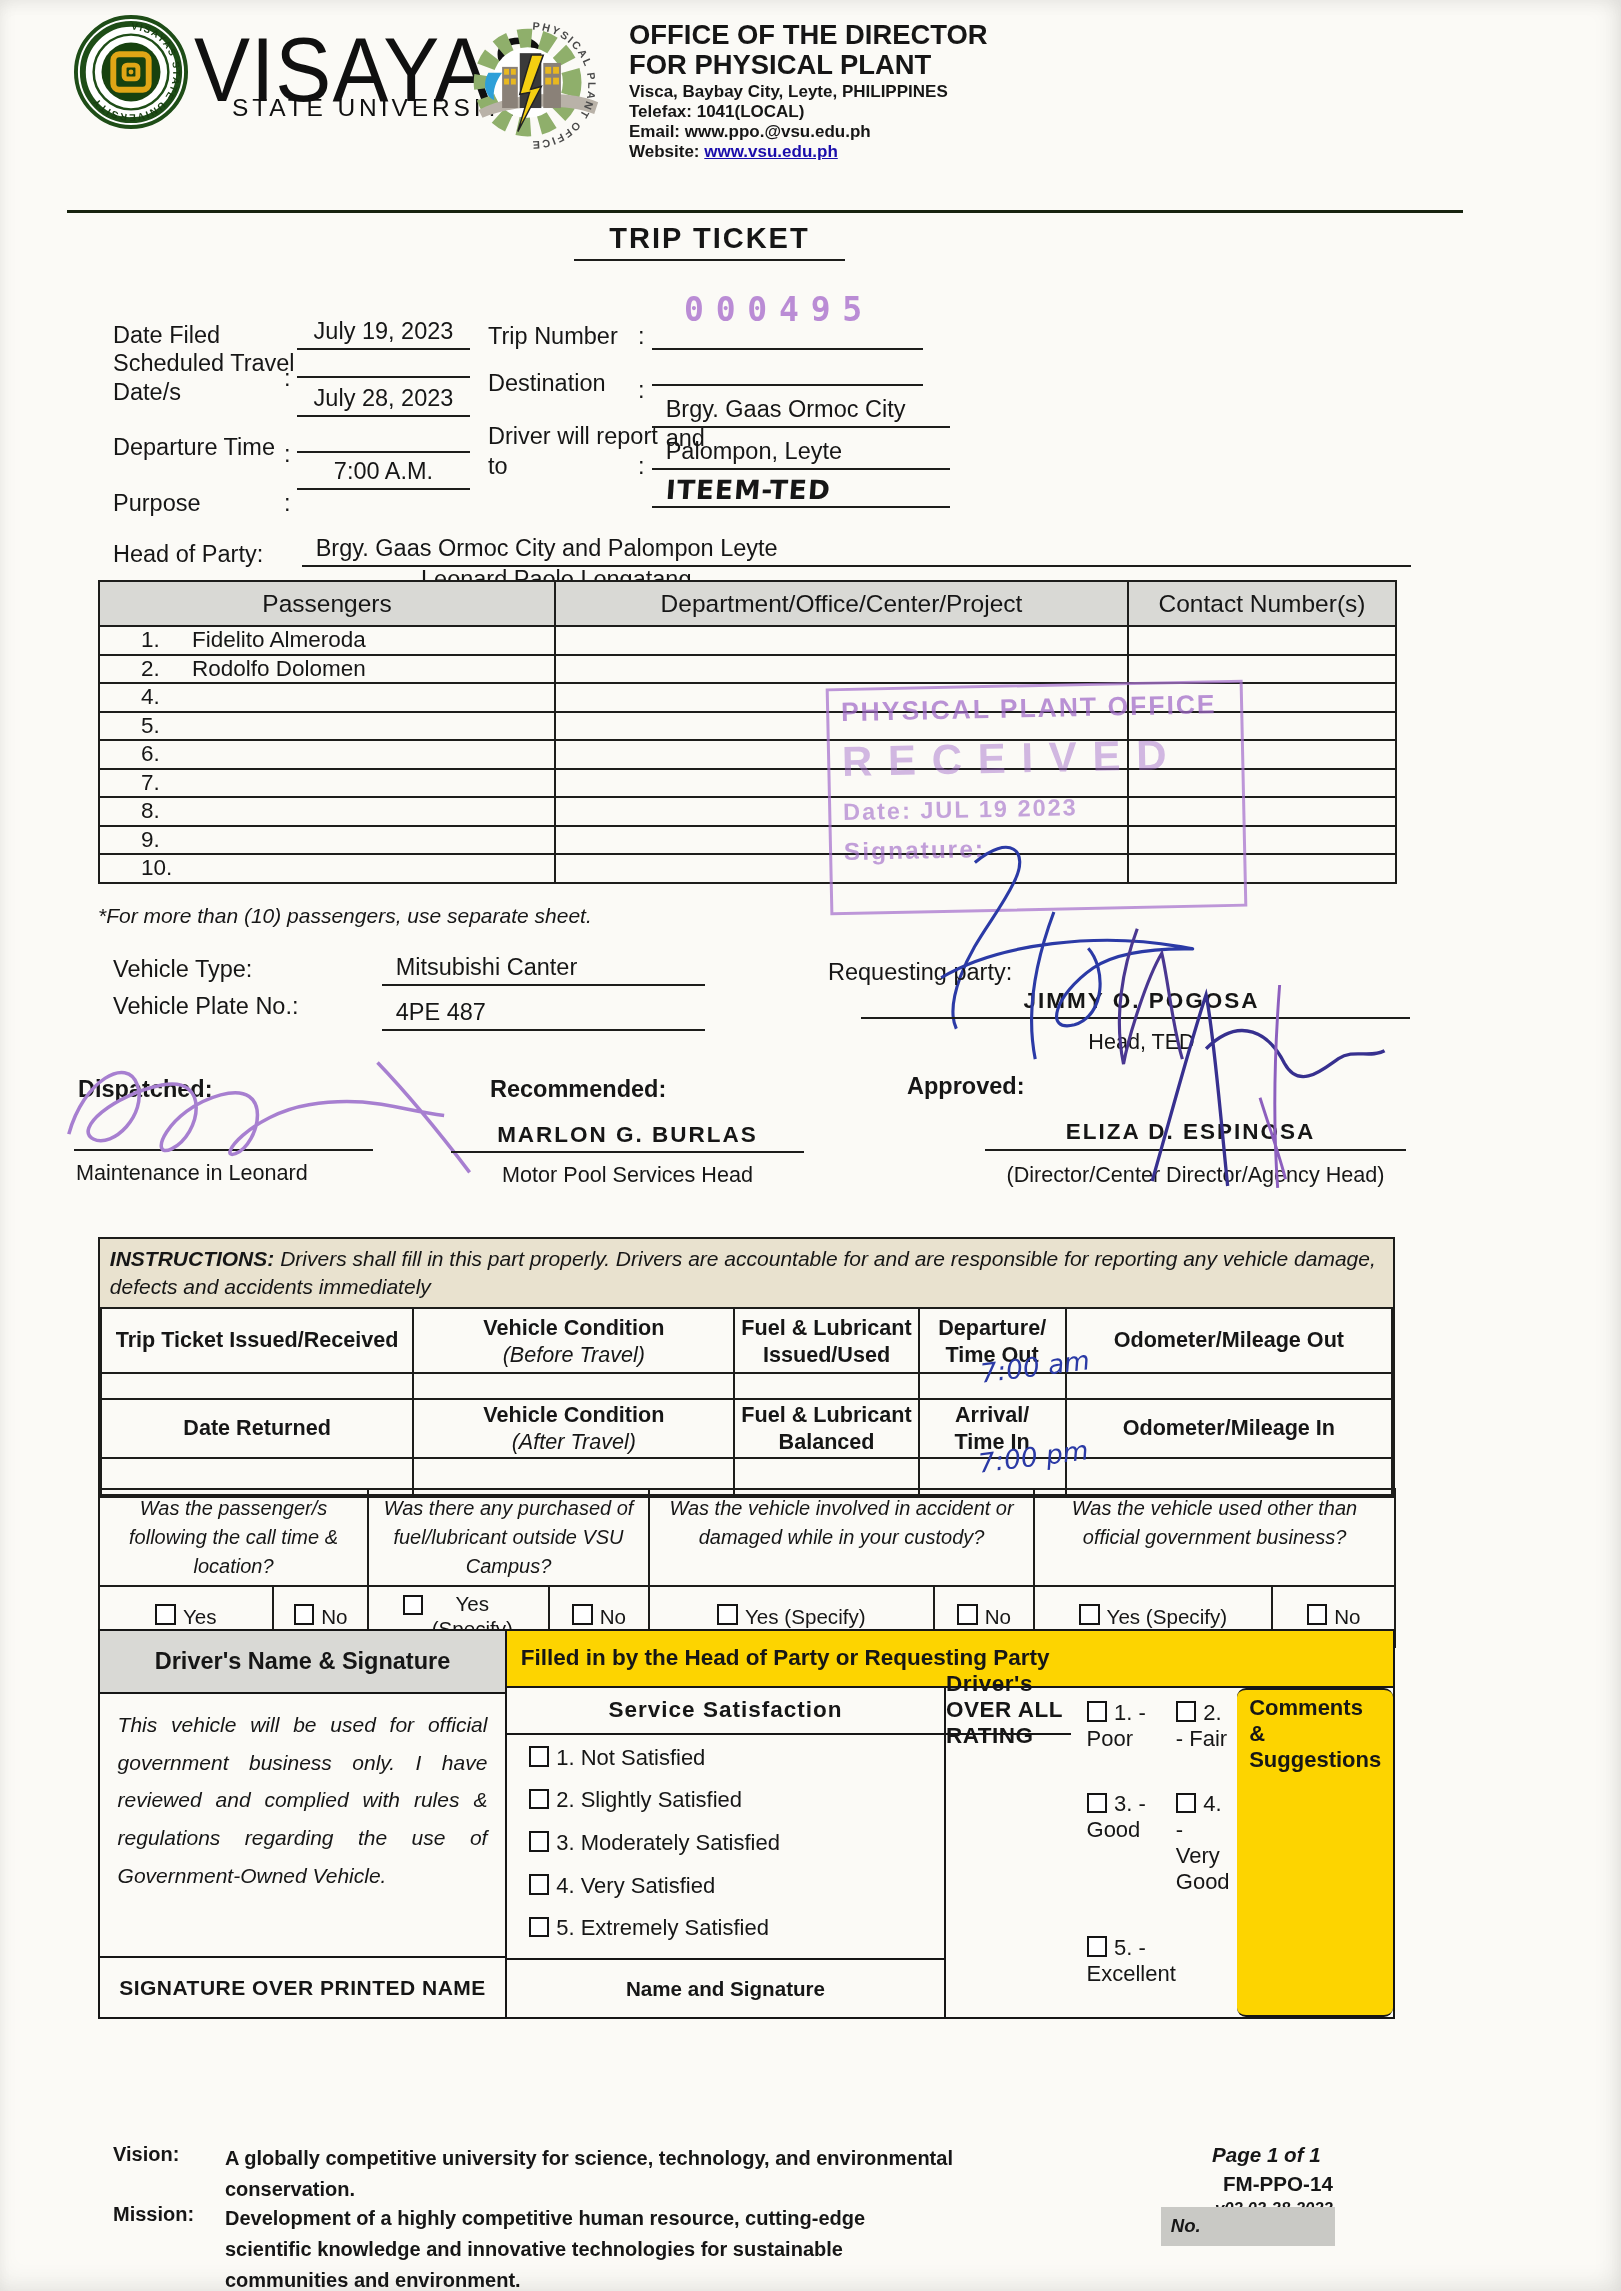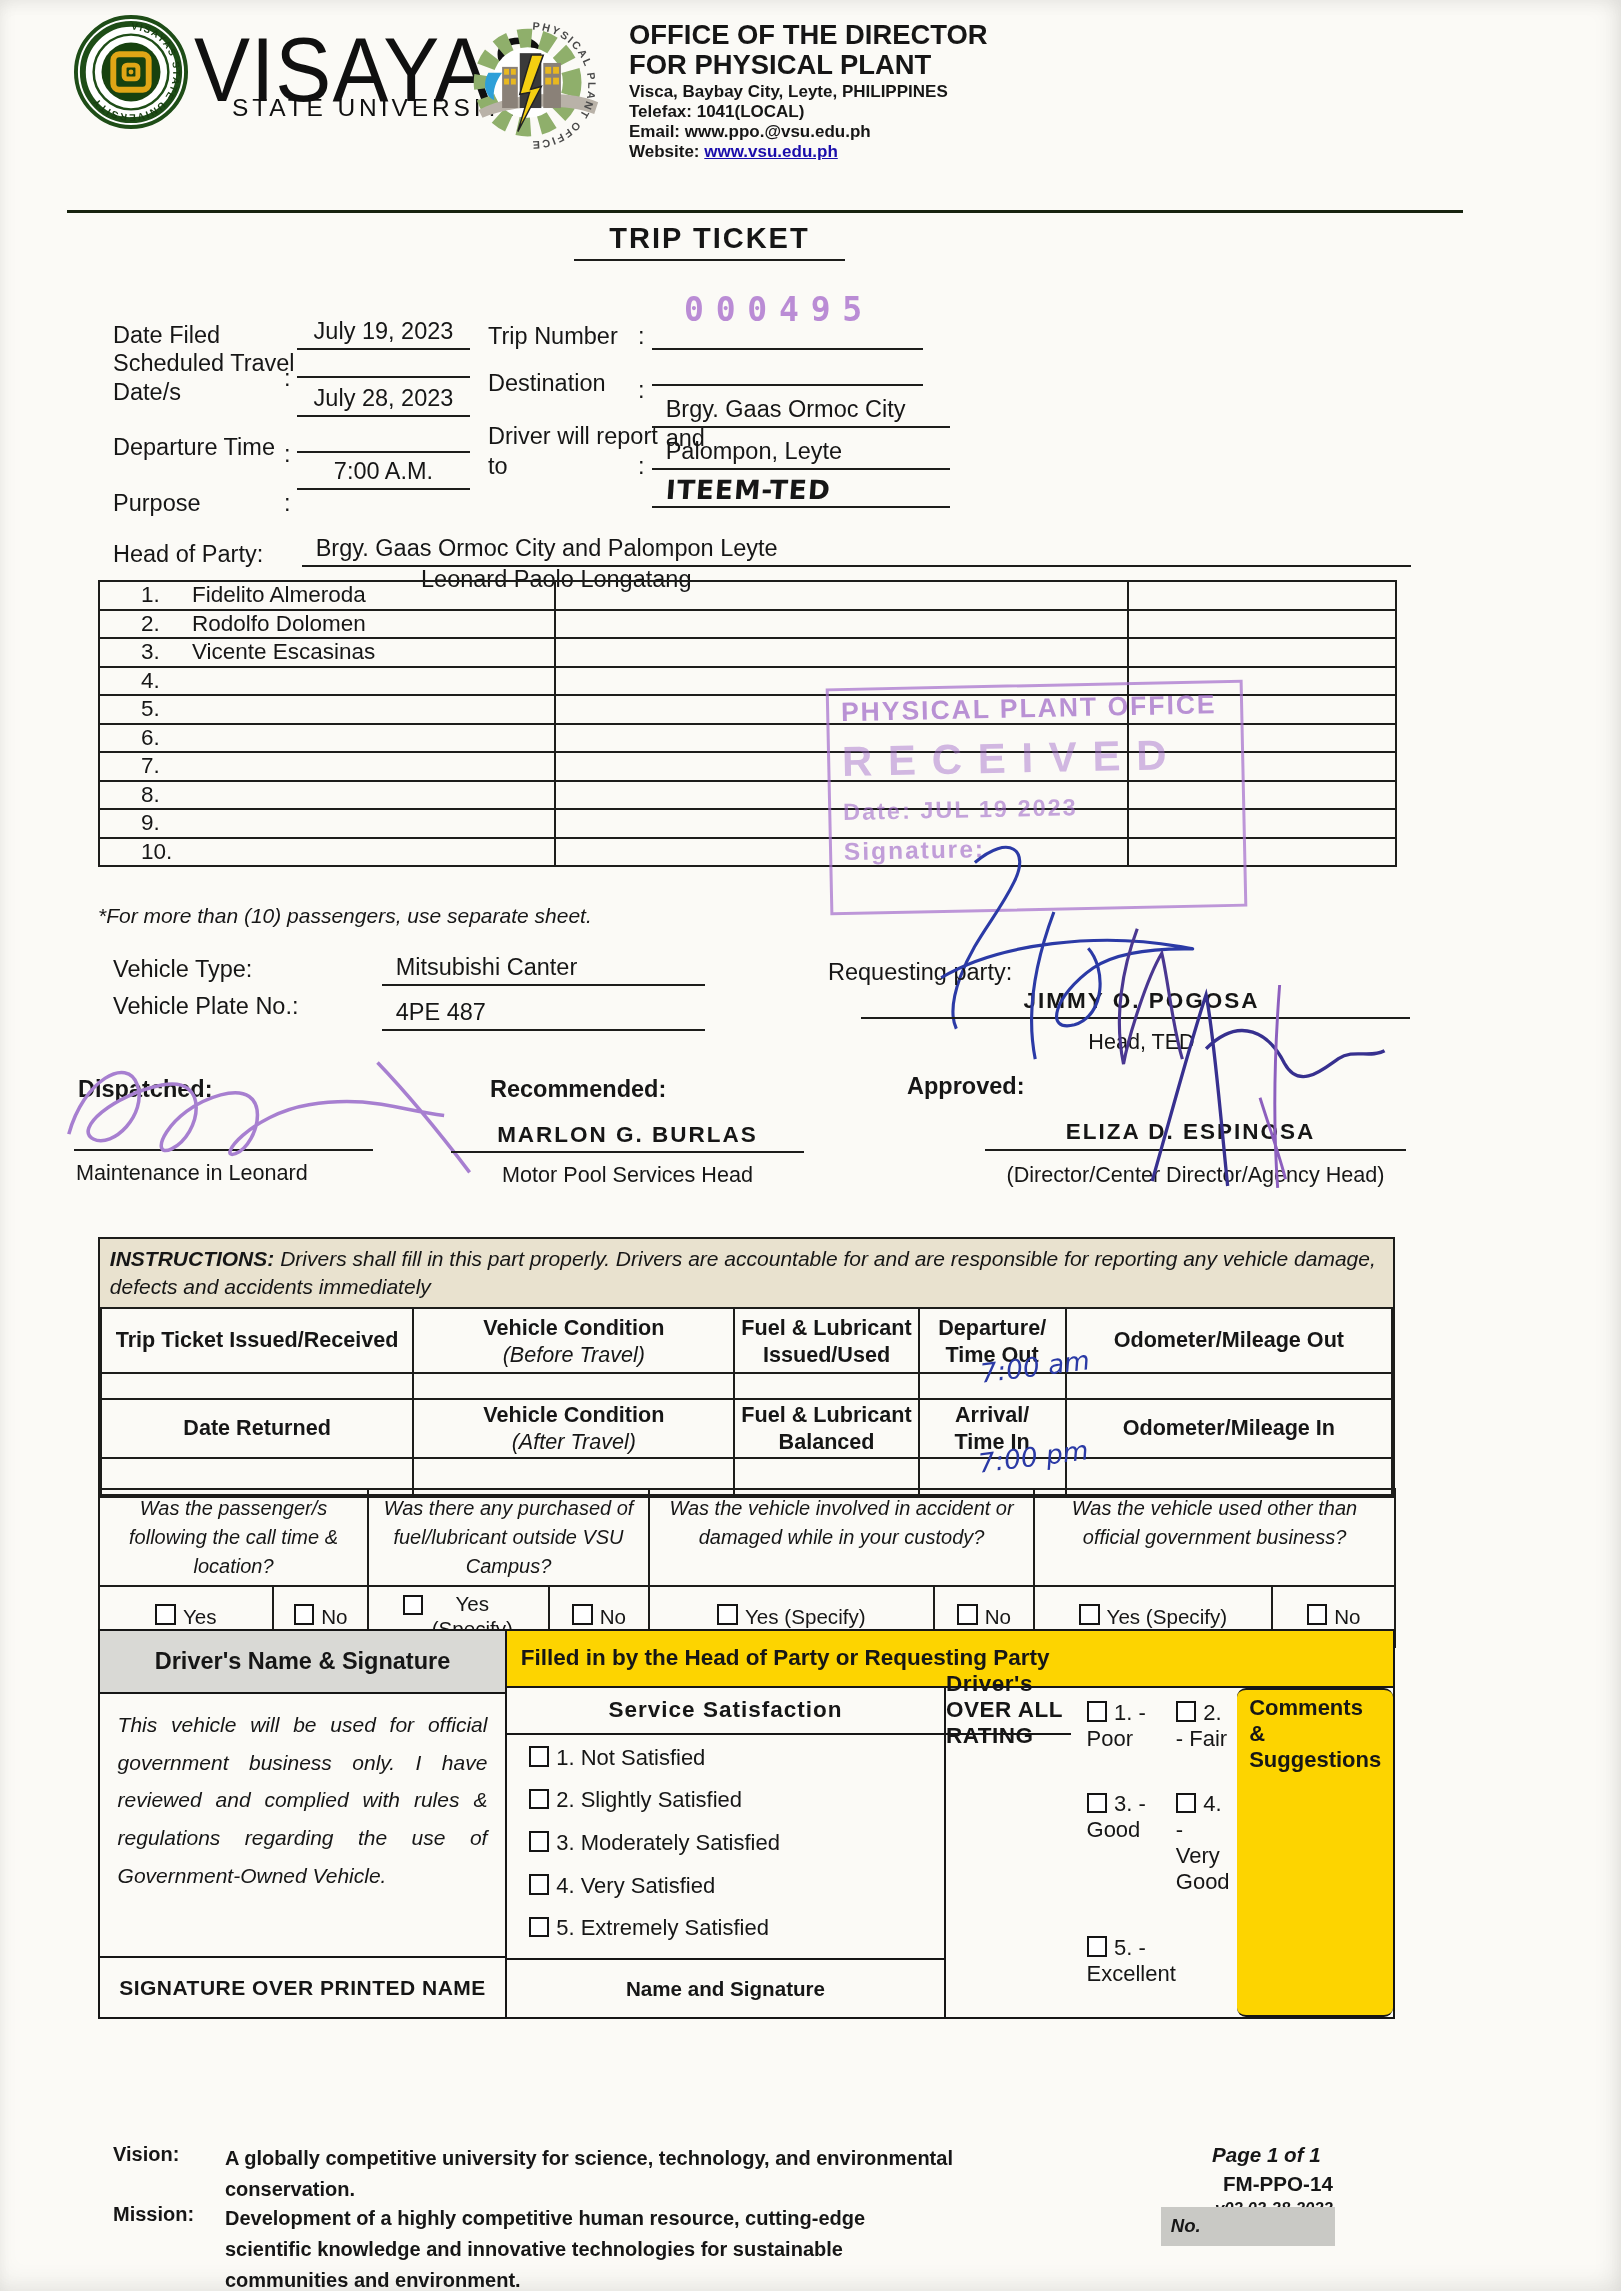--- a/index.html
+++ b/index.html
@@ -185,32 +185,32 @@
   <div class="abs lbl" style="left:113px;top:541px;">Head of Party:</div>
   <div class="abs lbl" style="left:421px;top:566px;">Leonard Paolo Longatang</div>
 
   <table class="ptable">
     <colgroup>
         <col style="width:456px">
         <col style="width:573px">
         <col style="width:268px">
       </colgroup>
     <tbody>
+        <tr>
+      <th>Passengers</th>
+      <th>Department/Office/Center/Project</th>
+      <th>Contact Number(s)</th>
+    </tr>
     <tr>
           <td><span class="pnum">1.</span><span>Fidelito Almeroda</span></td>
           <td></td>
           <td></td>
         </tr>
     <tr>
           <td><span class="pnum">2.</span><span>Rodolfo Dolomen</span></td>
-          <td></td>
-          <td></td>
-        </tr>
-    <tr>
-          <td><span class="pnum">3.</span><span>Vicente Escasinas</span></td>
           <td></td>
           <td></td>
         </tr>
     <tr>
           <td><span class="pnum">4.</span><span></span></td>
           <td></td>
           <td></td>
         </tr>
     <tr>
           <td><span class="pnum">5.</span><span></span></td>

